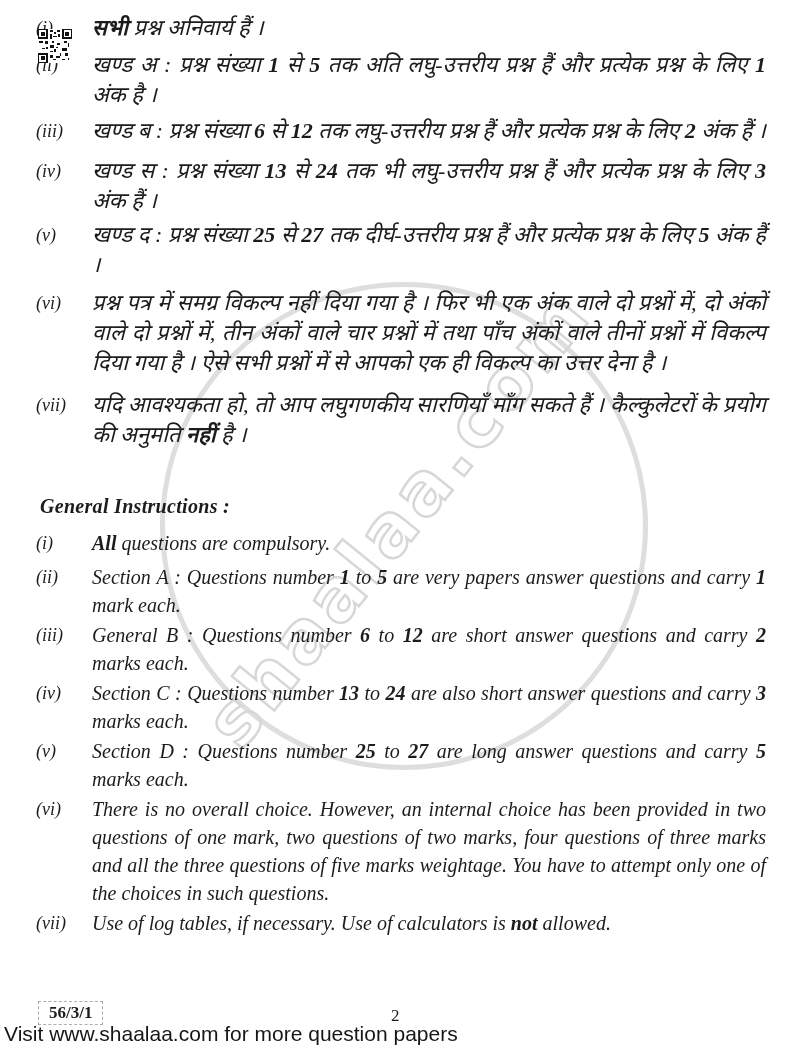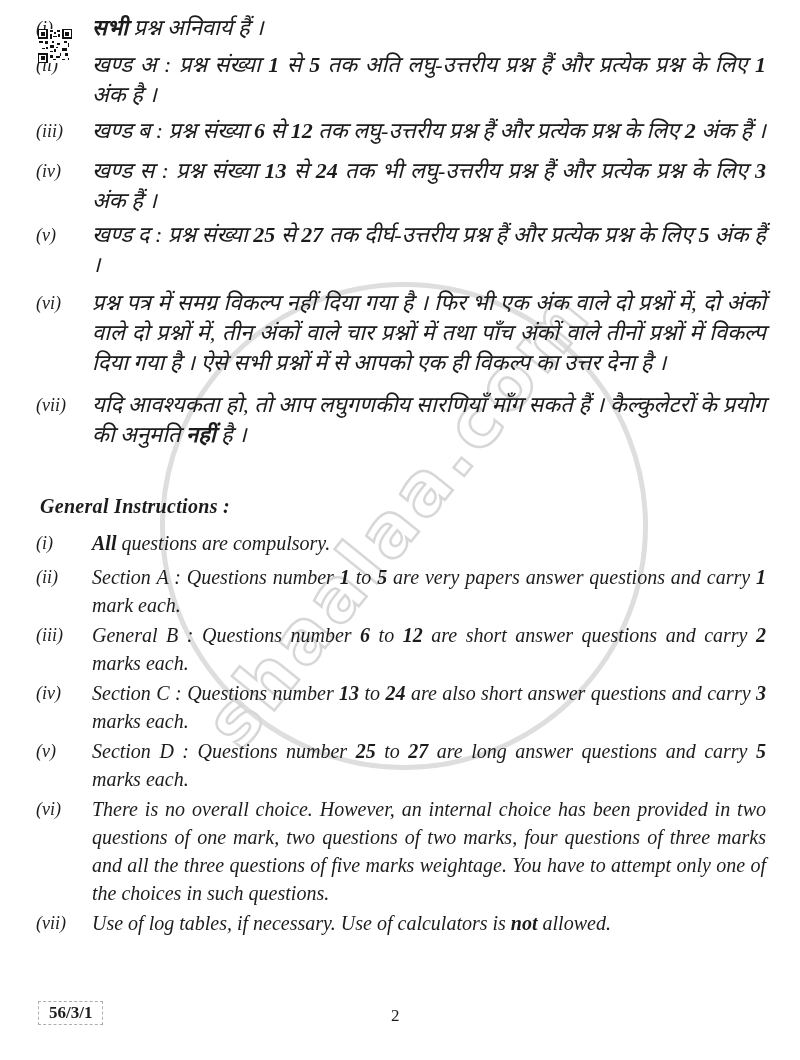--- a/index.html
+++ b/index.html
@@ -177,14 +177,15 @@
     </div>
     <div class="item eng" style="margin-top:2px">
       <span class="lbl">(vii)</span>
       <span class="txt"><span>Use of log tables, if necessary. Use of calculators is </span><b>not</b><span> allowed.</span></span>
     </div>
 
   </div>
 
   <div class="paper-code">56/3/1</div>
   <div class="page-num">2</div>
+  <div class="visit">Visit www.shaalaa.com for more question papers</div>
 
 </div>
 
 </body></html>

